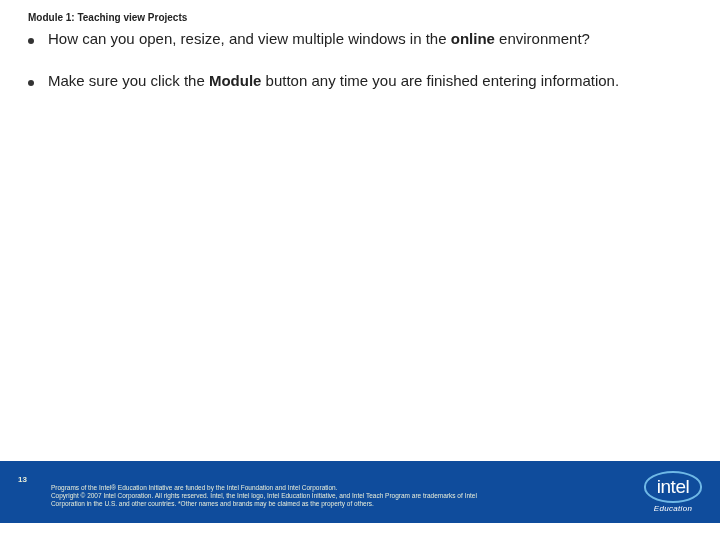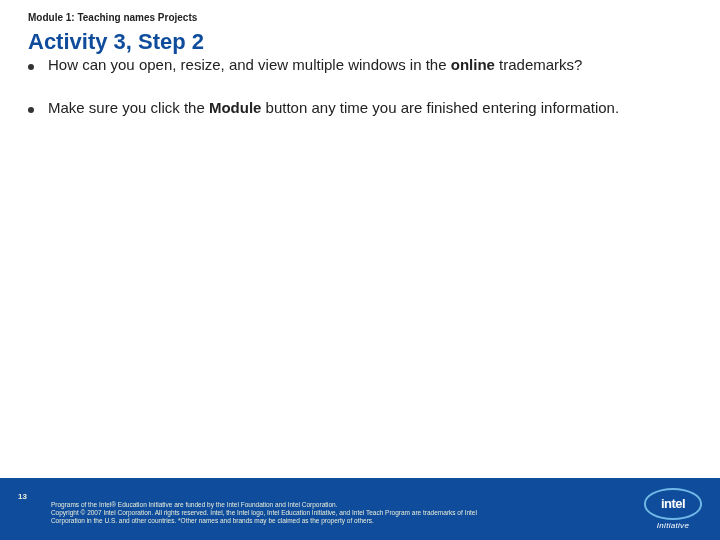--- a/index.html
+++ b/index.html
@@ -51,21 +51,21 @@
   flex-shrink: 0;
 }
 .bullet-text {
   font-size: 15px;
   color: #222;
   line-height: 1.35;
 }
 .bold { font-weight: bold; margin-top: 36px; }
 .footer {
   position: absolute;
-  bottom: 0;
+  bottom: 17px;
   left: 0;
   right: 0;
   height: 62px;
   background: #0f4c9c;
   display: flex;
   align-items: center;
   padding: 0 18px;
 }
 .slide-num {
   color: #e8edd9;
@@ -101,48 +101,47 @@
   border: 2px solid #6fb8e6;
   border-radius: 50% / 48%;
 }
 .intel-text {
   position: absolute;
   top: 50%;
   left: 50%;
   transform: translate(-50%, -52%);
   color: #fff;
   font-family: Arial, sans-serif;
-  font-weight: bold;
-  font-size: 13px;
+  font-weight: normal;
+  font-size: 19px;
   letter-spacing: -0.5px;
 }
 .edu-text {
   color: #fff;
   font-size: 8px;
   font-style: italic;
   margin-top: 1px;
   letter-spacing: 0.3px;
 }
 </style>
 </head>
 <body>
 
 <div class="header">
-  <div class="module-label">Module 1: Teaching names Projects</div>
-  <div class="title-line">Activity 3, Step 2</div>
+  <div class="module-label">Module 1: Teaching view Projects</div>
 </div>
 
 <div class="content">
 
   <div class="bullet-item">
     <div class="bullet-dot"></div>
     <div class="bullet-text">
       <span>How can you open, resize, and view multiple windows in the</span>
       <span class="bold">online</span>
-      <span>trademarks?</span>
+      <span>environment?</span>
     </div>
   </div>
 
   <div class="bullet-item">
     <div class="bullet-dot"></div>
     <div class="bullet-text">
       <span>Make sure you click the </span><span class="bold">Module</span><span> button any time you are finished entering information.</span>
     </div>
   </div>
 
@@ -152,15 +151,15 @@
   <div class="slide-num">13</div>
   <div class="legal">
     <div>Programs of the Intel® Education Initiative are funded by the Intel Foundation and Intel Corporation.</div>
     <div>Copyright © 2007 Intel Corporation. All rights reserved. Intel, the Intel logo, Intel Education Initiative, and Intel Teach Program are trademarks of Intel Corporation in the U.S. and other countries. *Other names and brands may be claimed as the property of others.</div>
   </div>
   <div class="logo-wrap">
     <div class="intel-logo">
       <div class="intel-oval"></div>
       <div class="intel-text">intel</div>
     </div>
-    <div class="edu-text">Initiative</div>
+    <div class="edu-text">Education</div>
   </div>
 </div>
 
 </body></html>

